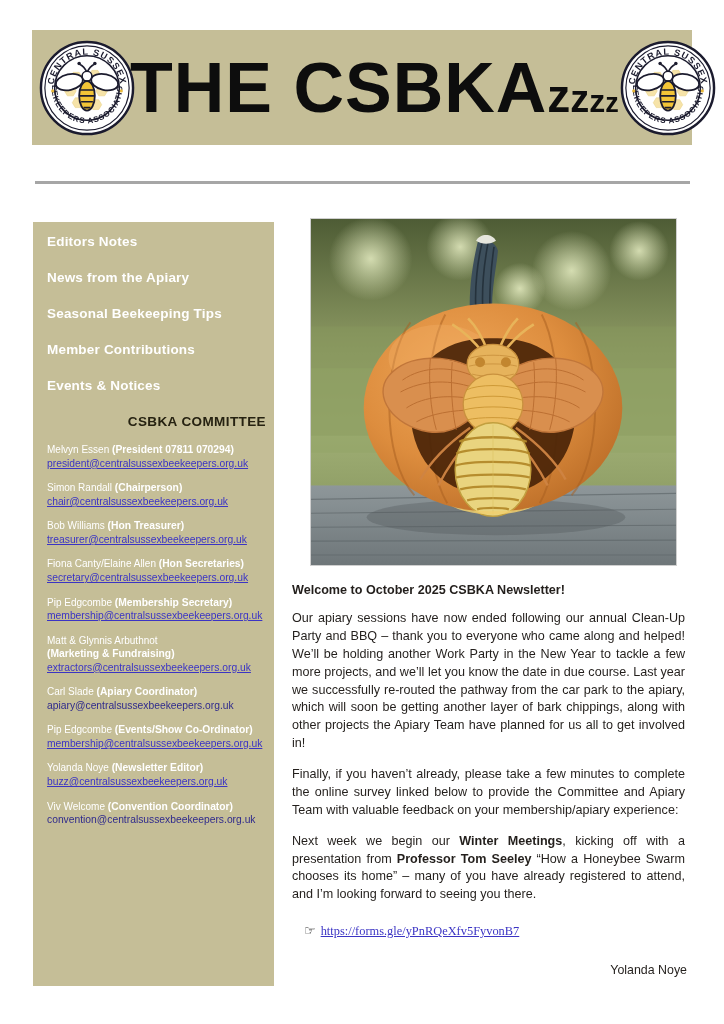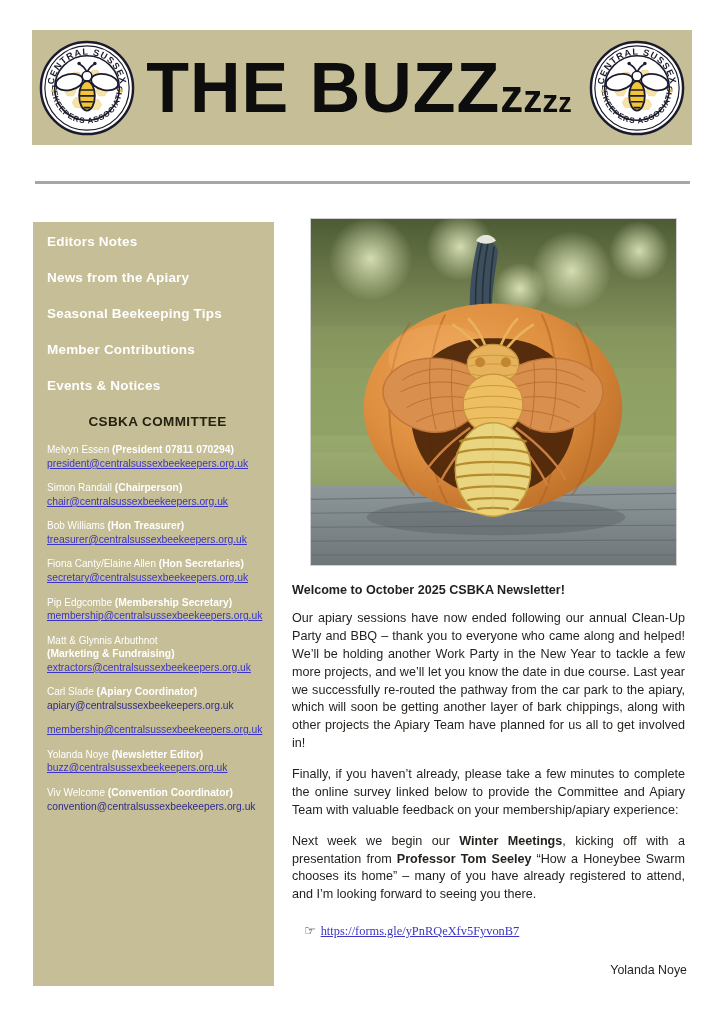--- a/index.html
+++ b/index.html
@@ -80,21 +80,21 @@
     color: #ffffff;
     font-weight: bold;
     font-size: 13.5px;
     padding: 0 0 0 6px;
     margin: 0 0 21px 0;
     letter-spacing: 0.2px;
   }
   .toc-item:first-child { margin-top: 2px; }
 
   .committee-title {
-    text-align: center;
+    text-align: right;
     color: #262211;
     font-weight: bold;
     font-size: 13.5px;
     letter-spacing: 0.4px;
     margin: 6px 0 14px 8px;
   }
   .member {
     margin: 0 0 11px 6px;
     line-height: 1.32;
   }
@@ -222,21 +222,21 @@
       <textPath href="#arcTopL" startOffset="50%" text-anchor="middle">CENTRAL SUSSEX</textPath>
     </text>
     <text font-size="8.1" font-family="Liberation Sans, sans-serif" font-weight="bold" fill="#1b1b2e" letter-spacing="0.9">
       <textPath href="#arcBotL" startOffset="50%" text-anchor="middle">BEEKEEPERS ASSOCIATION</textPath>
     </text>
     <circle cx="15" cy="53" r="1.6" fill="#e8b83a"></circle>
     <circle cx="85" cy="53" r="1.6" fill="#e8b83a"></circle>
   </svg>
 
   <div class="masthead">
-    <span class="big">THE BUZZ</span><span class="z1">z</span><span class="z2">z</span><span class="z3">z</span><span class="z4">z</span>
+    <span class="big">THE CSBKA</span><span class="z1">z</span><span class="z2">z</span><span class="z3">z</span><span class="z4">z</span>
   </div>
 
   <svg class="logo" viewBox="0 0 100 100">
     <circle cx="50" cy="50" r="47" fill="#ffffff" stroke="#1b1b2e" stroke-width="2.5"></circle>
     <circle cx="50" cy="50" r="43" fill="none" stroke="#1b1b2e" stroke-width="1.2"></circle>
     <circle cx="50" cy="50" r="33" fill="none" stroke="#1b1b2e" stroke-width="1.6"></circle>
     <g fill="#f6e3a8" stroke="#e8d389" stroke-width="0.6">
       <polygon points="36,34 42,34 45,39 42,44 36,44 33,39"></polygon>
       <polygon points="55,32 61,32 64,37 61,42 55,42 52,37"></polygon>
       <polygon points="30,48 36,48 39,53 36,58 30,58 27,53"></polygon>
@@ -305,20 +305,21 @@
       <div class="member">
         <div class="m-name">Matt &amp; Glynnis Arbuthnot</div>
         <div class="m-role-line">(Marketing &amp; Fundraising)</div>
         <a class="m-email" href="#">extractors@centralsussexbeekeepers.org.uk</a>
       </div>
       <div class="member">
         <div class="m-name"><span>Carl Slade</span> <b>(Apiary Coordinator)</b></div>
         <a class="m-email plain" href="#">apiary@centralsussexbeekeepers.org.uk</a>
       </div>
       <div class="member">
+        <div class="m-name"><span>Pip Edgcombe</span> <b>(Events/Show Co-Ordinator)</b></div>
         <a class="m-email" href="#">membership@centralsussexbeekeepers.org.uk</a>
       </div>
       <div class="member">
         <div class="m-name"><span>Yolanda Noye</span> <b>(Newsletter Editor)</b></div>
         <a class="m-email" href="#">buzz@centralsussexbeekeepers.org.uk</a>
       </div>
       <div class="member">
         <div class="m-name"><span>Viv Welcome</span> <b>(Convention Coordinator)</b></div>
         <a class="m-email plain" href="#">convention@centralsussexbeekeepers.org.uk</a>
       </div>

